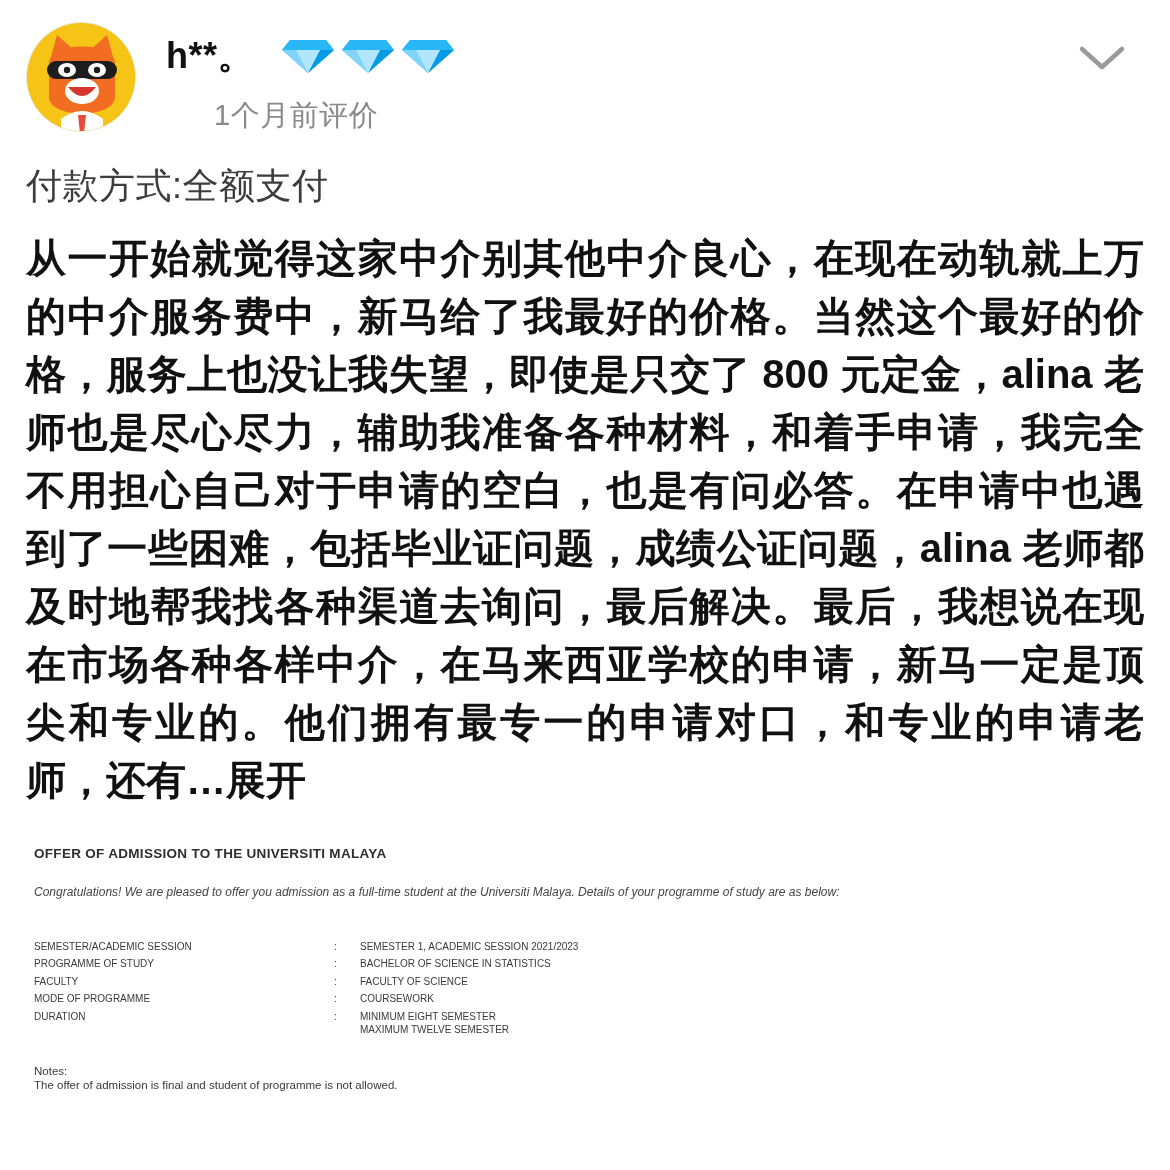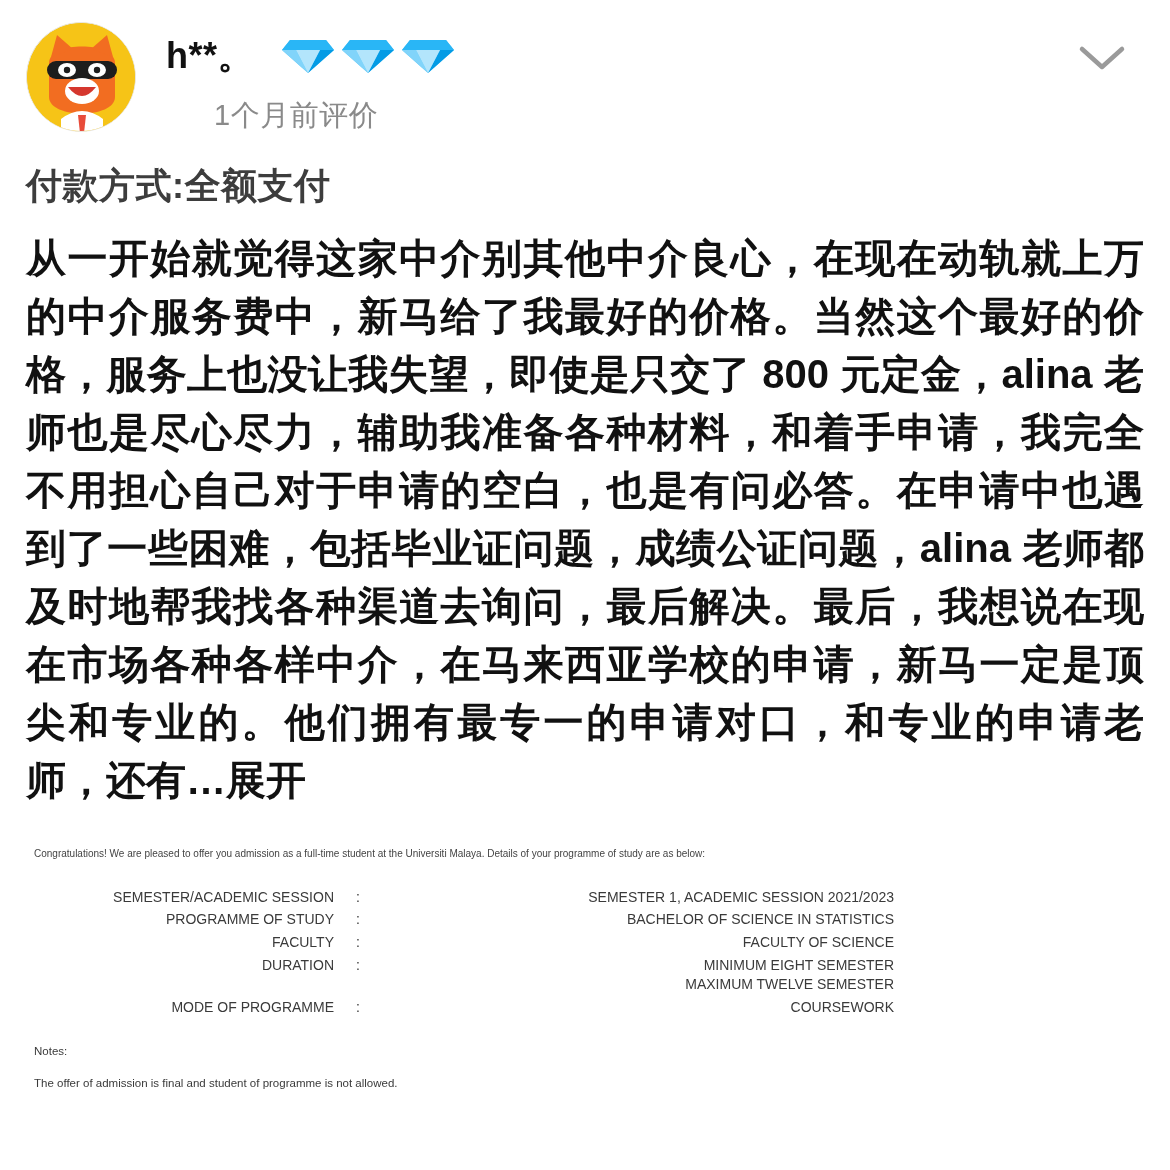--- a/index.html
+++ b/index.html
@@ -89,21 +89,20 @@
     justify-content: center;
     cursor: pointer;
   }
 
   
   .payment-line {
     margin: 26px 26px 0 26px;
     font-size: 36px;
     color: #3d3d3d;
     letter-spacing: 0.5px;
-    font-weight: bold;
   }
 
   
   .review-body {
     margin: 18px 26px 0 26px;
     font-size: 40px;
     line-height: 1.45;
     color: #111111;
     font-weight: bold;
     text-align: justify;
@@ -133,46 +132,45 @@
     padding-top: 10px;
   }
   .doc-title {
     font-size: 13.5px;
     font-weight: bold;
     letter-spacing: 0.3px;
     color: #2e2e2e;
     margin-bottom: 22px;
   }
   .doc-intro {
-    font-size: 10px;
+    font-size: 12px;
     line-height: 1.55;
     color: #444;
-    margin-bottom: 24px;
+    margin-bottom: 36px;
     max-width: 830px;
+    font-style: italic;
   }
   .doc-table {
     border-collapse: collapse;
-    font-size: 14px;
+    font-size: 10px;
     color: #3a3a3a;
     margin-bottom: 26px;
     width: 100%;
     max-width: 860px;
-    text-align: right;
   }
   .doc-table td {
     padding: 2px 0;
     vertical-align: top;
     line-height: 1.35;
   }
   .doc-table td.label { width: 300px; }
   .doc-table td.colon { width: 26px; }
   .doc-notes-head {
     font-size: 11.5px;
     color: #3a3a3a;
-    margin-bottom: 18px;
   }
   .doc-note {
     font-size: 11.5px;
     color: #3a3a3a;
     margin-bottom: 18px;
     line-height: 1.4;
   }
 </style>
 </head>
 <body>
@@ -242,50 +240,51 @@
   </div>
 
   <div class="payment-line">付款方式:全额支付</div>
 
   <div class="review-body">
     <span>从一开始就觉得这家中介别其他中介良心，在现在动轨就上万的中介服务费中，新马给了我最好的价格。当然这个最好的价格，服务上也没让我失望，即使是只交了 800 元定金，alina 老师也是尽心尽力，辅助我准备各种材料，和着手申请，我完全不用担心自己对于申请的空白，也是有问必答。在申请中也遇到了一些困难，包括毕业证问题，成绩公证问题，alina 老师都及时地帮我找各种渠道去询问，最后解决。最后，我想说在现在市场各种各样中介，在马来西亚学校的申请，新马一定是顶尖和专业的。他们拥有最专一的申请对口，和专业的申请老师，还有</span><span>…</span><span class="expand-link">展开</span>
   </div>
 
   <div class="doc-wrap">
     <div class="doc">
+      <div class="doc-title">OFFER OF ADMISSION TO THE UNIVERSITI MALAYA</div>
       <div class="doc-intro">Congratulations! We are pleased to offer you admission as a full-time student at the Universiti Malaya. Details of your programme of study are as below:</div>
 
       <table class="doc-table">
         <tbody>
             <tr>
           <td class="label">SEMESTER/ACADEMIC SESSION</td>
           <td class="colon">:</td>
           <td>SEMESTER 1, ACADEMIC SESSION 2021/2023</td>
         </tr>
         <tr>
           <td class="label">PROGRAMME OF STUDY</td>
           <td class="colon">:</td>
           <td>BACHELOR OF SCIENCE IN STATISTICS</td>
         </tr>
         <tr>
           <td class="label">FACULTY</td>
           <td class="colon">:</td>
           <td>FACULTY OF SCIENCE</td>
         </tr>
         <tr>
+          <td class="label">MODE OF PROGRAMME</td>
+          <td class="colon">:</td>
+          <td>COURSEWORK</td>
+        </tr>
+        <tr>
           <td class="label">DURATION</td>
           <td class="colon">:</td>
           <td style="white-space: pre-line;">MINIMUM EIGHT SEMESTER
 MAXIMUM TWELVE SEMESTER</td>
         </tr>
-        <tr>
-          <td class="label">MODE OF PROGRAMME</td>
-          <td class="colon">:</td>
-          <td>COURSEWORK</td>
-        </tr>
       </tbody>
         </table>
 
       <div class="doc-notes-head">Notes:</div>
       <div class="doc-note">The offer of admission is final and student of programme is not allowed.</div>
 
     </div>
   </div>
 
 </div>

